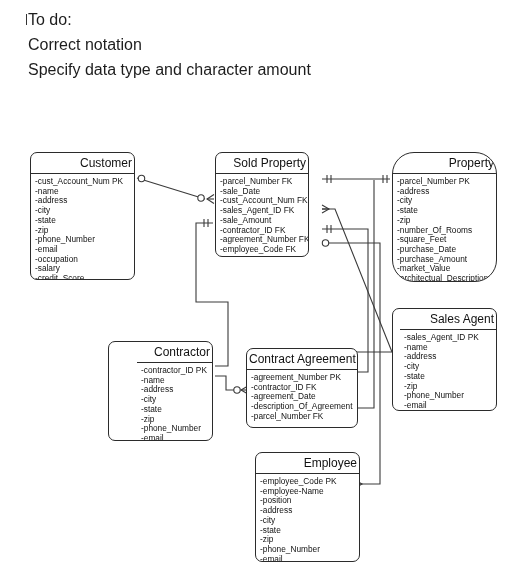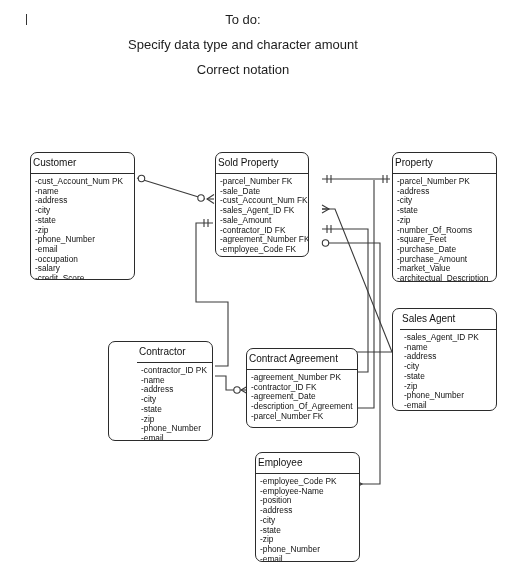--- a/index.html
+++ b/index.html
@@ -17,26 +17,25 @@
   }
 
   
   #todo-block {
     position: absolute;
     left: 28px;
     top: 14px;
     width: 430px;
   }
   #todo-block .todo-line {
-    font-size: 13px;
+    font-size: 16px;
     line-height: 11px;
     margin-bottom: 14px;
     white-space: nowrap;
     color: #1d1d1d;
-    text-align: center;
   }
   #todo-caret {
     position: absolute;
     left: -2px;
     top: 0px;
     width: 1px;
     height: 11px;
     background: #333;
   }
 
@@ -60,22 +59,22 @@
   
   .entity {
     position: absolute;
     box-sizing: border-box;
     background: #ffffff;
     border: 1.4px solid #2b2b2b;
     border-radius: 7px;
     overflow: hidden;
   }
   .entity-title {
-    text-align: left;
-    font-size: 10px;
+    text-align: right;
+    font-size: 12px;
     line-height: 10px;
     padding: 5px 2px 5px 2px;
     border-bottom: 1px solid #2b2b2b;
     color: #111;
     white-space: nowrap;
   }
   .entity-attrs {
     padding: 3px 0 4px 4px;
   }
   .attr {
@@ -84,22 +83,22 @@
     white-space: nowrap;
     color: #111;
   }
 </style>
 </head>
 <body>
 
 <div id="todo-block">
   <div id="todo-caret"></div>
   <div class="todo-line">To do:</div>
+  <div class="todo-line">Correct notation</div>
   <div class="todo-line">Specify data type and character amount</div>
-  <div class="todo-line">Correct notation</div>
 </div>
 
 <div id="diagram">
 
   <svg id="wires" viewBox="0 0 528 582" width="528" height="582">
     <g fill="none" stroke="#3a3a3a" stroke-width="1.1">
 
       <g>
         <path d="M137,178 L205,199"></path>
         <circle cx="141.5" cy="178.5" r="3.2" fill="#ffffff" stroke="#3a3a3a" stroke-width="1.1"></circle>
@@ -179,21 +178,21 @@
       <div class="attr">-sale_Date</div>
       <div class="attr">-cust_Account_Num  FK</div>
       <div class="attr">-sales_Agent_ID  FK</div>
       <div class="attr">-sale_Amount</div>
       <div class="attr">-contractor_ID  FK</div>
       <div class="attr">-agreement_Number  FK</div>
       <div class="attr">-employee_Code  FK</div>
     </div>
   </div>
 
-  <div class="entity" id="entity-property" style="left: 392px; top: 152px; width: 105px; height: 130px;">
+  <div class="entity" id="entity-property" style="left: 392px; top: 152px; width: 105px; height: 130px; border-radius: 22px;">
     <div class="entity-title">Property</div>
     <div class="entity-attrs">
       <div class="attr">-parcel_Number  PK</div>
       <div class="attr">-address</div>
       <div class="attr">-city</div>
       <div class="attr">-state</div>
       <div class="attr">-zip</div>
       <div class="attr">-number_Of_Rooms</div>
       <div class="attr">-square_Feet</div>
       <div class="attr">-purchase_Date</div>

